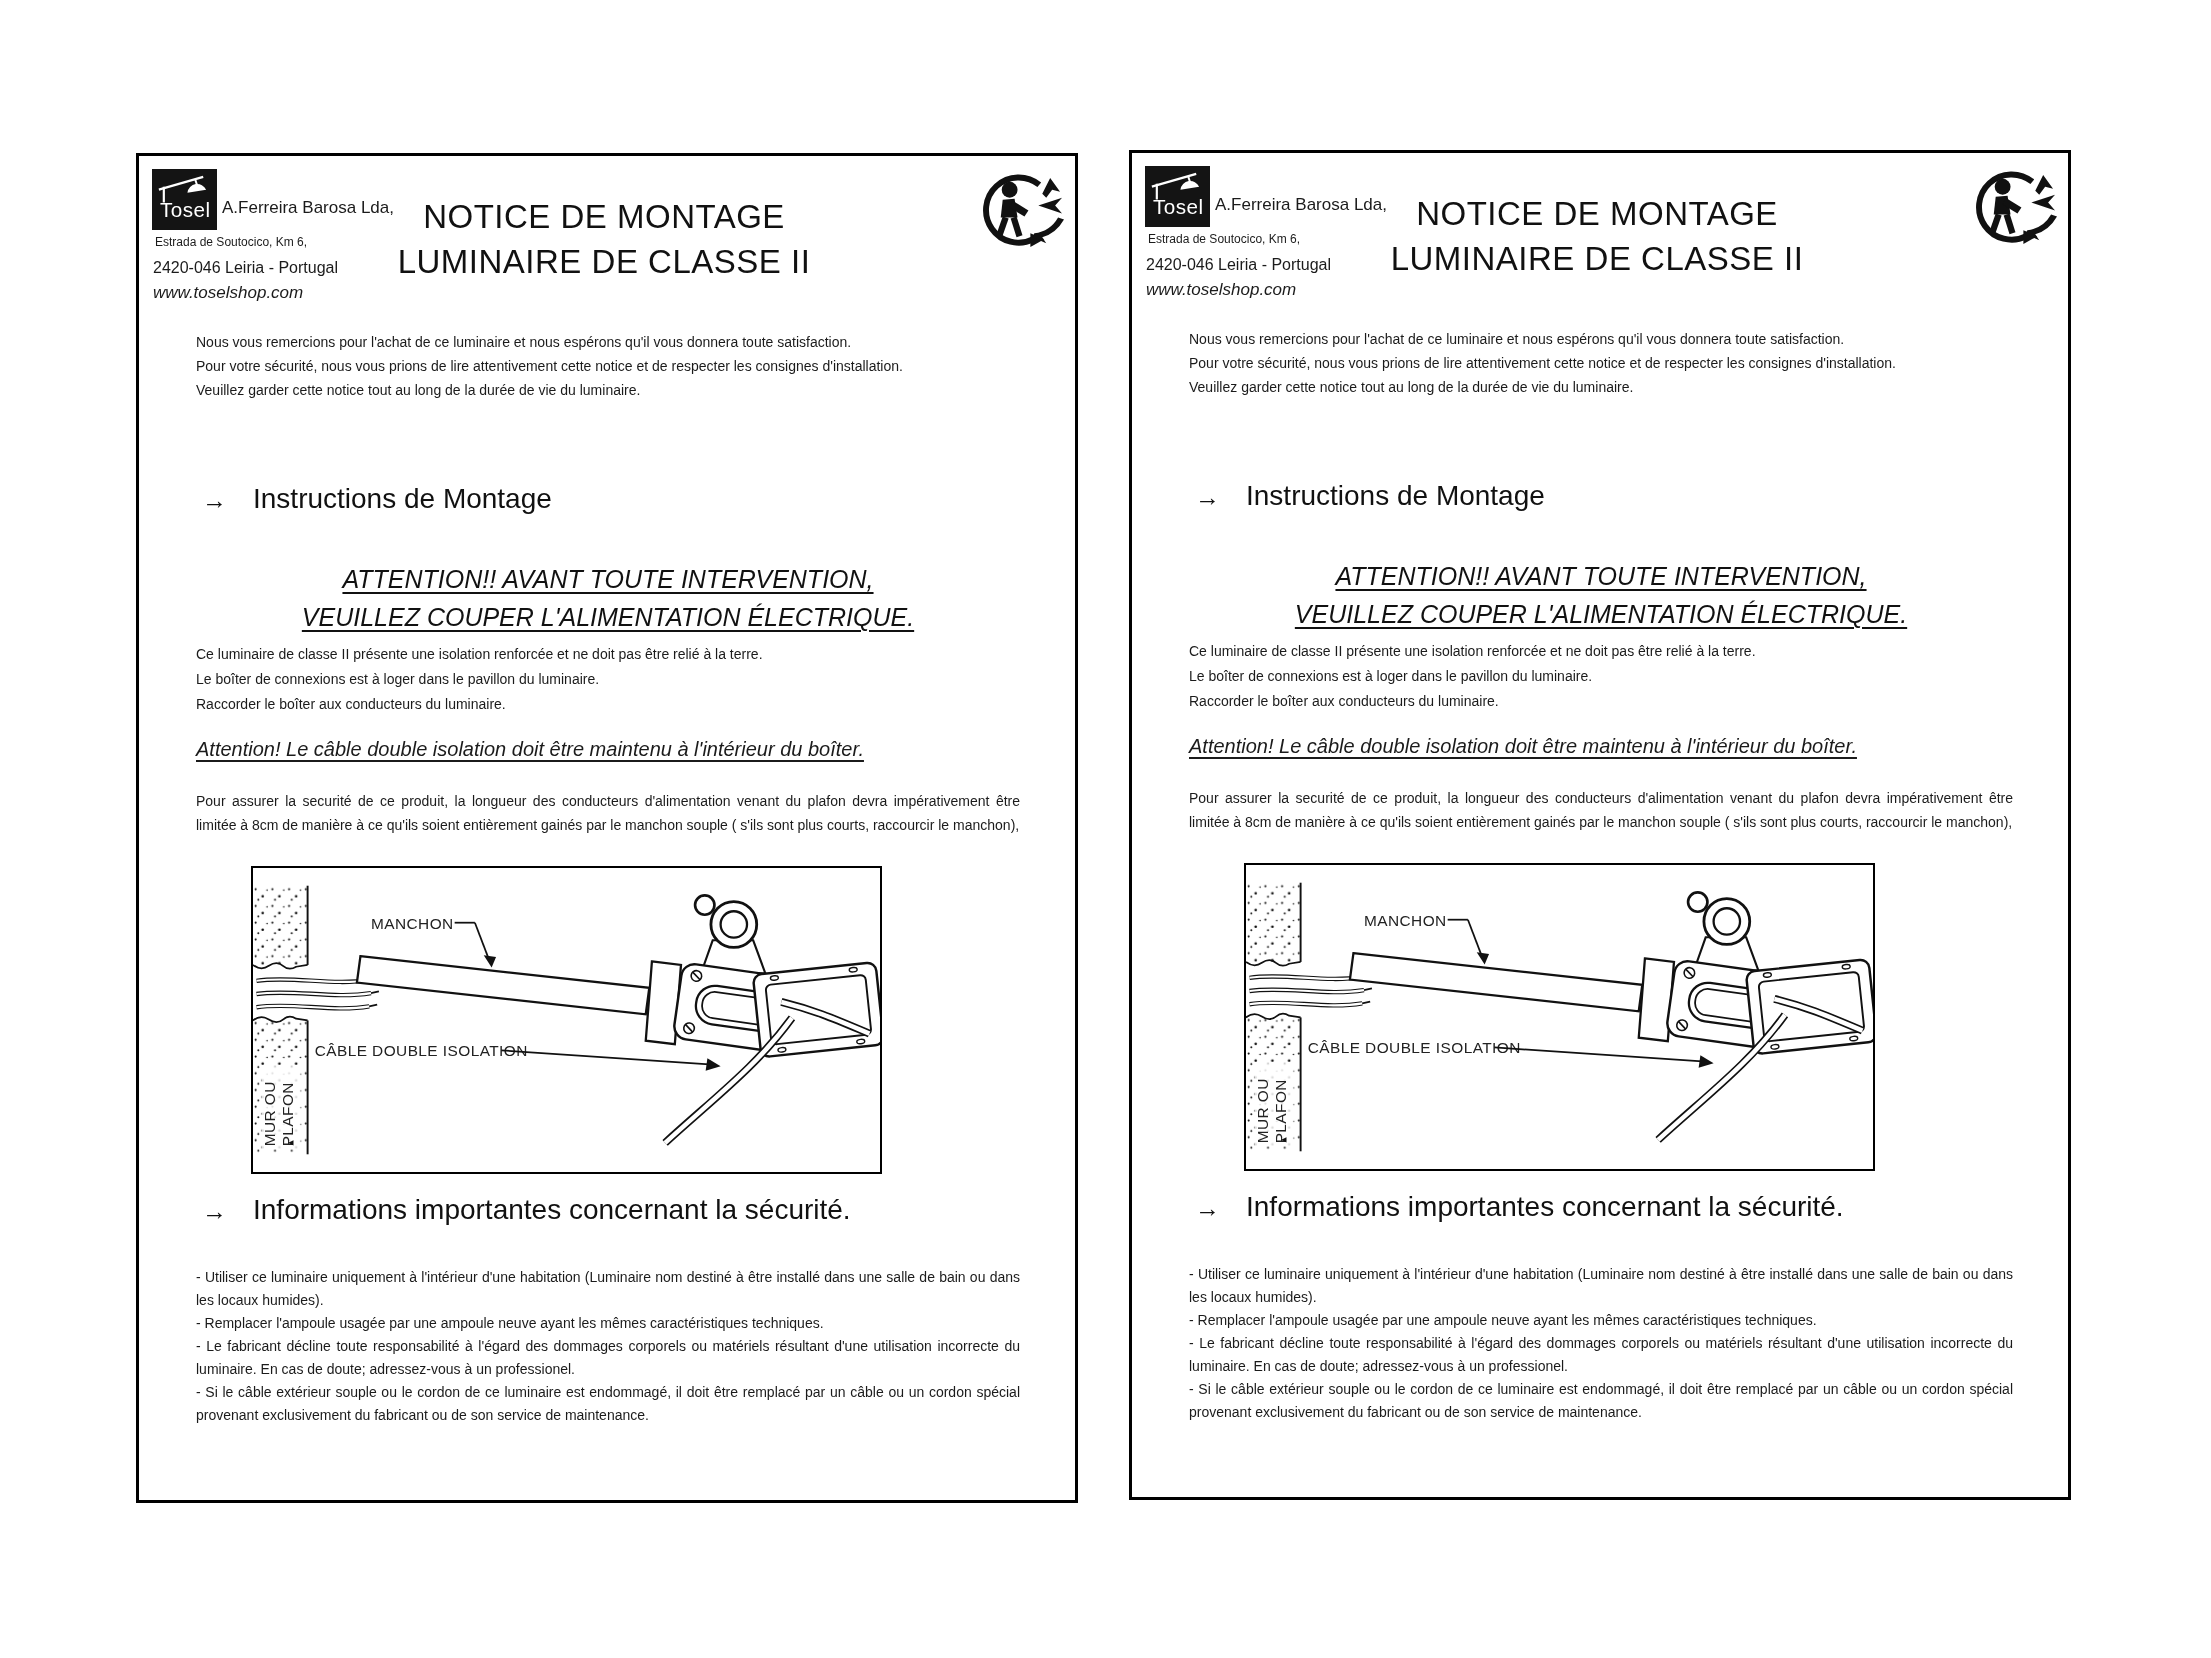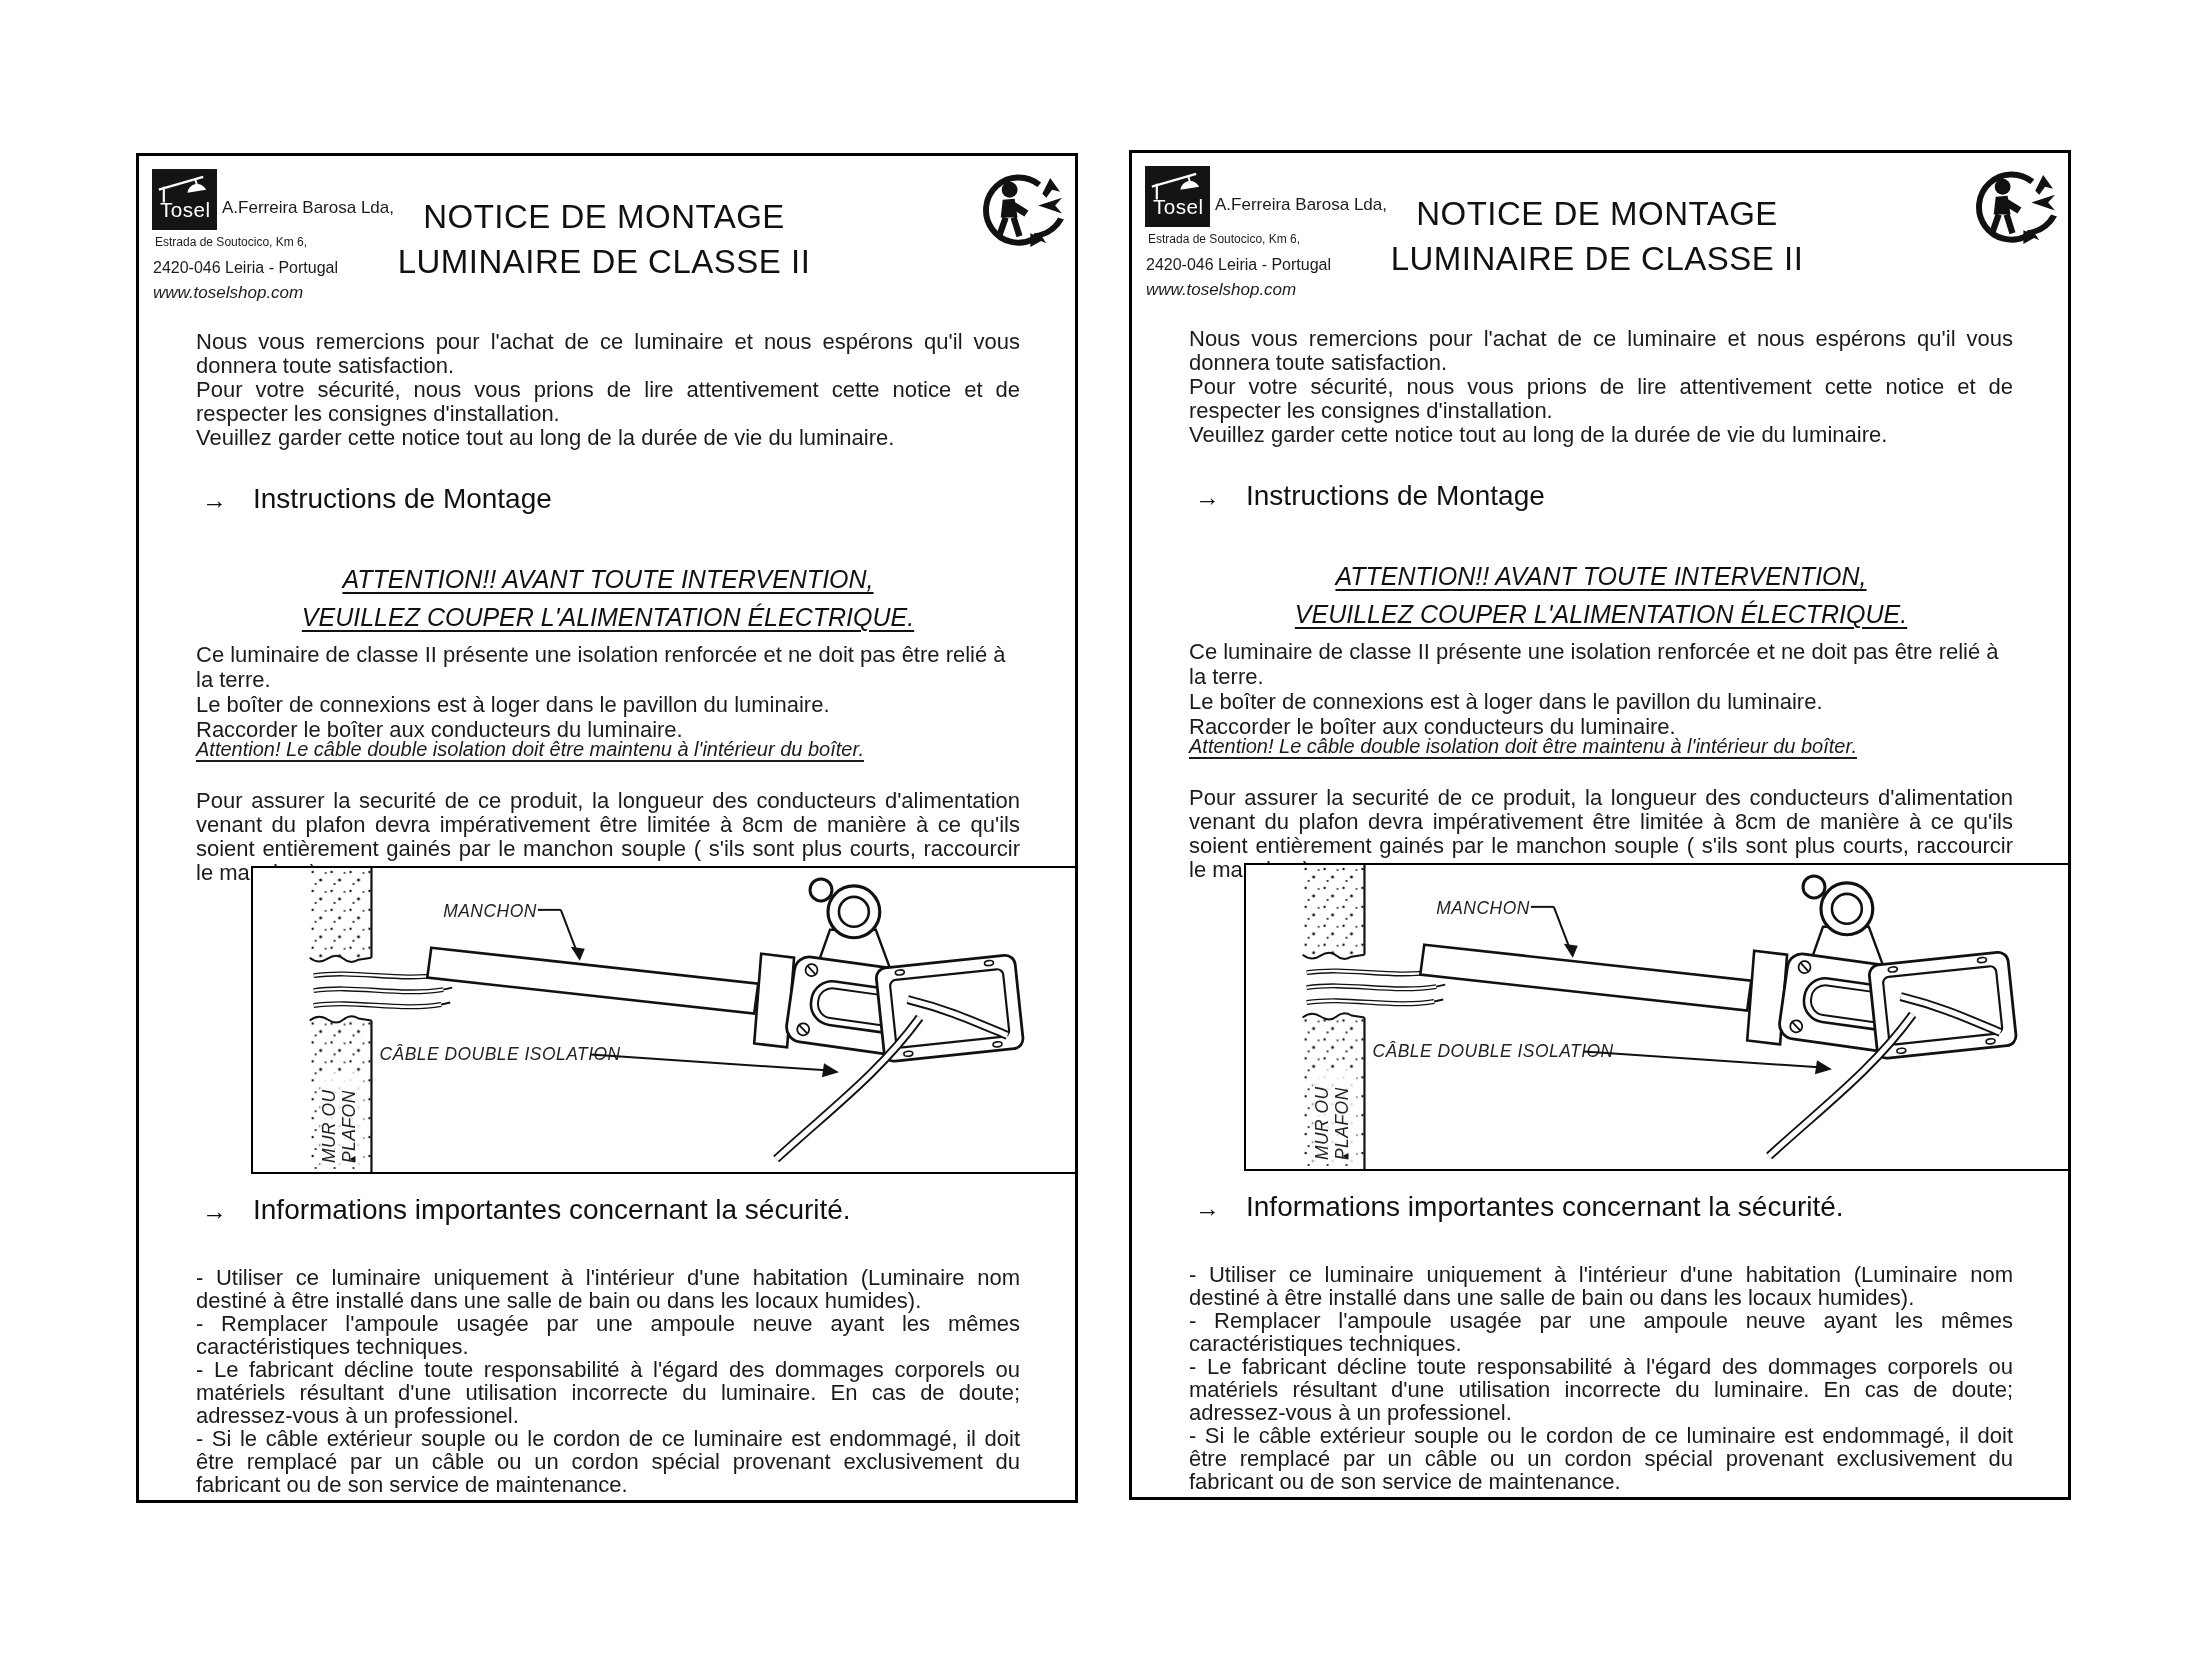--- a/index.html
+++ b/index.html
@@ -34,21 +34,21 @@
   .web   { position: absolute; left: 14px; top: 127px; font-size: 17px; white-space: nowrap; font-style: italic; }
 
   .title {
     position: absolute; left: 188px; top: 38px; width: 554px;
     text-align: center; font-size: 33px; line-height: 45px; letter-spacing: 0.5px;
     color: #111;
   }
   .triman { position: absolute; right: 9px; top: 12px; width: 89px; height: 89px; }
 
   
-  .textblock { position: absolute; left: 57px; width: 824px; font-size: 22px; line-height: 24px; }
+  .textblock { position: absolute; left: 57px; width: 824px; font-size: 14px; line-height: 24px; }
   .textblock p { margin: 0; text-align: justify; text-align-last: left; }
   .intro      { top: 174px; }
   .class2     { top: 486px; line-height: 25px; }
   .class2 p   { text-align: left; }
   .length-par { top: 633px; }
 
   .section-heading {
     position: absolute; left: 63px; display: flex; align-items: center; gap: 26px;
     font-size: 28px; color: #111; white-space: nowrap;
   }
@@ -64,21 +64,21 @@
 
   .attention {
     position: absolute; left: 57px; top: 582px; width: 824px; font-size: 20px;
   }
 
   .bullets { top: 1110px; line-height: 23px; }
 
   
   .diagram {
     position: absolute; left: 112px; top: 710px;
-    width: 827px; height: 308px; border: 2.5px solid #000; background: #fff; font-style: italic;
+    width: 631px; height: 308px; border: 2.5px solid #000; background: #fff;
   }
   .diagram svg { display:block; width: 100%; height: 100%; }
   .diag-label { font-family: "Liberation Sans", sans-serif; font-size: 17.5px; fill: #222; letter-spacing: .5px; }
 </style>
 </head>
 <body>
 
 <div class="page">
   <section class="panel" id="panel-left">
 

